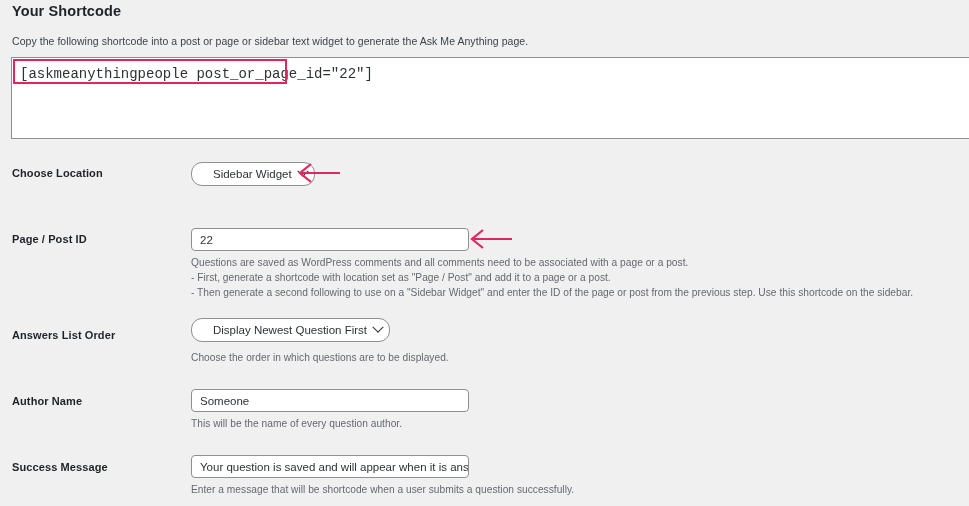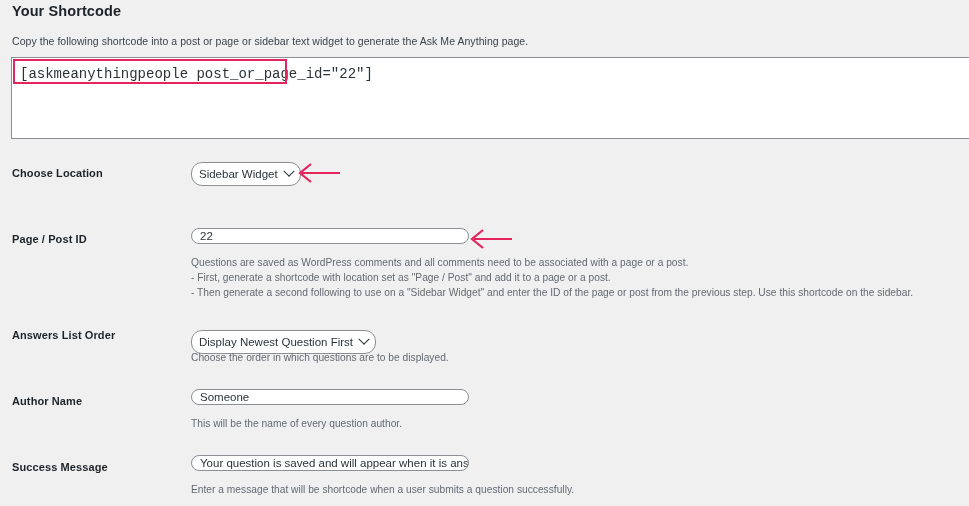--- a/index.html
+++ b/index.html
@@ -85,43 +85,43 @@
   .field-select {
     position: absolute;
     left: 191px;
     height: 24px;
     background: #ffffff;
     border: 1px solid #8c8f94;
     border-radius: 11px;
     box-sizing: border-box;
     display: flex;
     align-items: center;
-    padding: 0 7px 0 7px;
+    padding: 0 7px 0 21px;
     font-size: 11.5px;
     color: #2c3338;
     gap: 7px;
     white-space: nowrap;
   }
   .chev {
     display: inline-block;
     width: 7px;
     height: 7px;
     border-right: 1.4px solid #2c3338;
     border-bottom: 1.4px solid #2c3338;
     transform: rotate(45deg) translate(-2px, -2px);
   }
 
   .field-input {
     position: absolute;
     left: 191px;
     width: 278px;
-    height: 16px;
+    height: 23px;
     background: #ffffff;
     border: 1px solid #8c8f94;
-    border-radius: 9px;
+    border-radius: 4px;
     box-sizing: border-box;
     display: flex;
     align-items: center;
     padding: 0 8px;
     font-size: 11.5px;
     color: #2c3338;
     white-space: nowrap;
     overflow: hidden;
   }
   .field-input span {
@@ -175,21 +175,21 @@
   <div class="help" style="top:257px;">Questions are saved as WordPress comments and all comments need to be associated with a page or a post.</div>
   <div class="help" style="top:272px;">- First, generate a shortcode with location set as "Page / Post" and add it to a page or a post.</div>
   <div class="help" style="top:287px;">- Then generate a second following to use on a "Sidebar Widget" and enter the ID of the page or post from the previous step. Use this shortcode on the sidebar.</div>
 
   <svg class="arrow" style="left:468px; top:228px;" width="46" height="22" viewBox="0 0 46 22">
     <line x1="44" y1="11" x2="6" y2="11" stroke="#e4245c" stroke-width="2.2"></line>
     <polyline points="15,2 4,11 15,20" fill="none" stroke="#e4245c" stroke-width="2.2"></polyline>
   </svg>
 
   <div class="row-label" style="top:329px;">Answers List Order</div>
-  <div class="field-select" style="top:330px;">
+  <div class="field-select" style="top:318px;">
     <span>Display Newest Question First</span>
     <span class="chev"></span>
   </div>
   <div class="help" style="top:352px;">Choose the order in which questions are to be displayed.</div>
 
   <div class="row-label" style="top:395px;text-align:right;">Author Name</div>
   <div class="field-input" style="top:389px;">
     <span>Someone</span>
   </div>
   <div class="help" style="top:418px;">This will be the name of every question author.</div>

